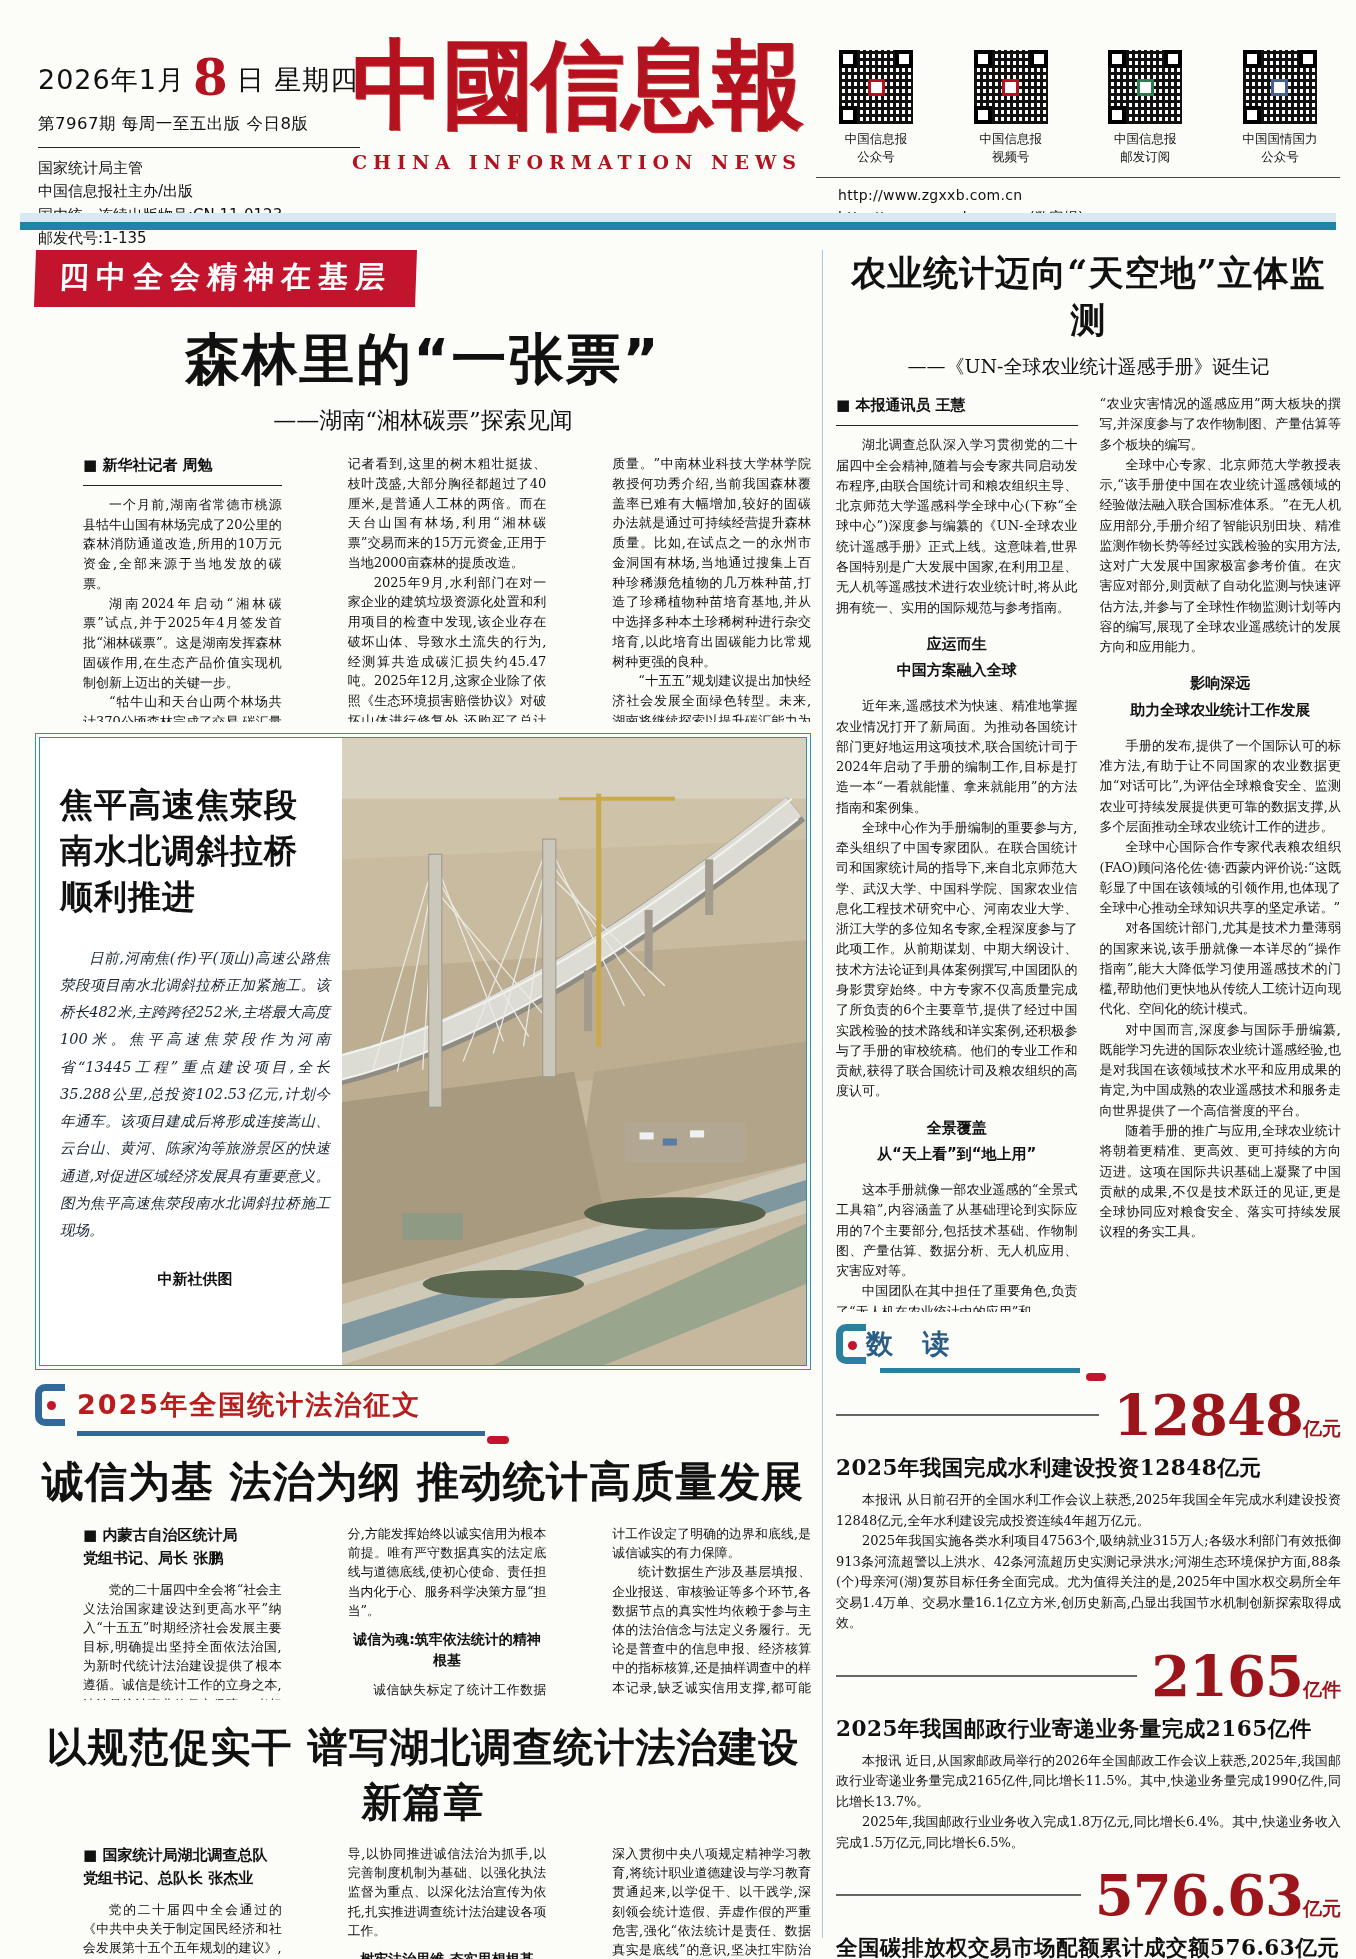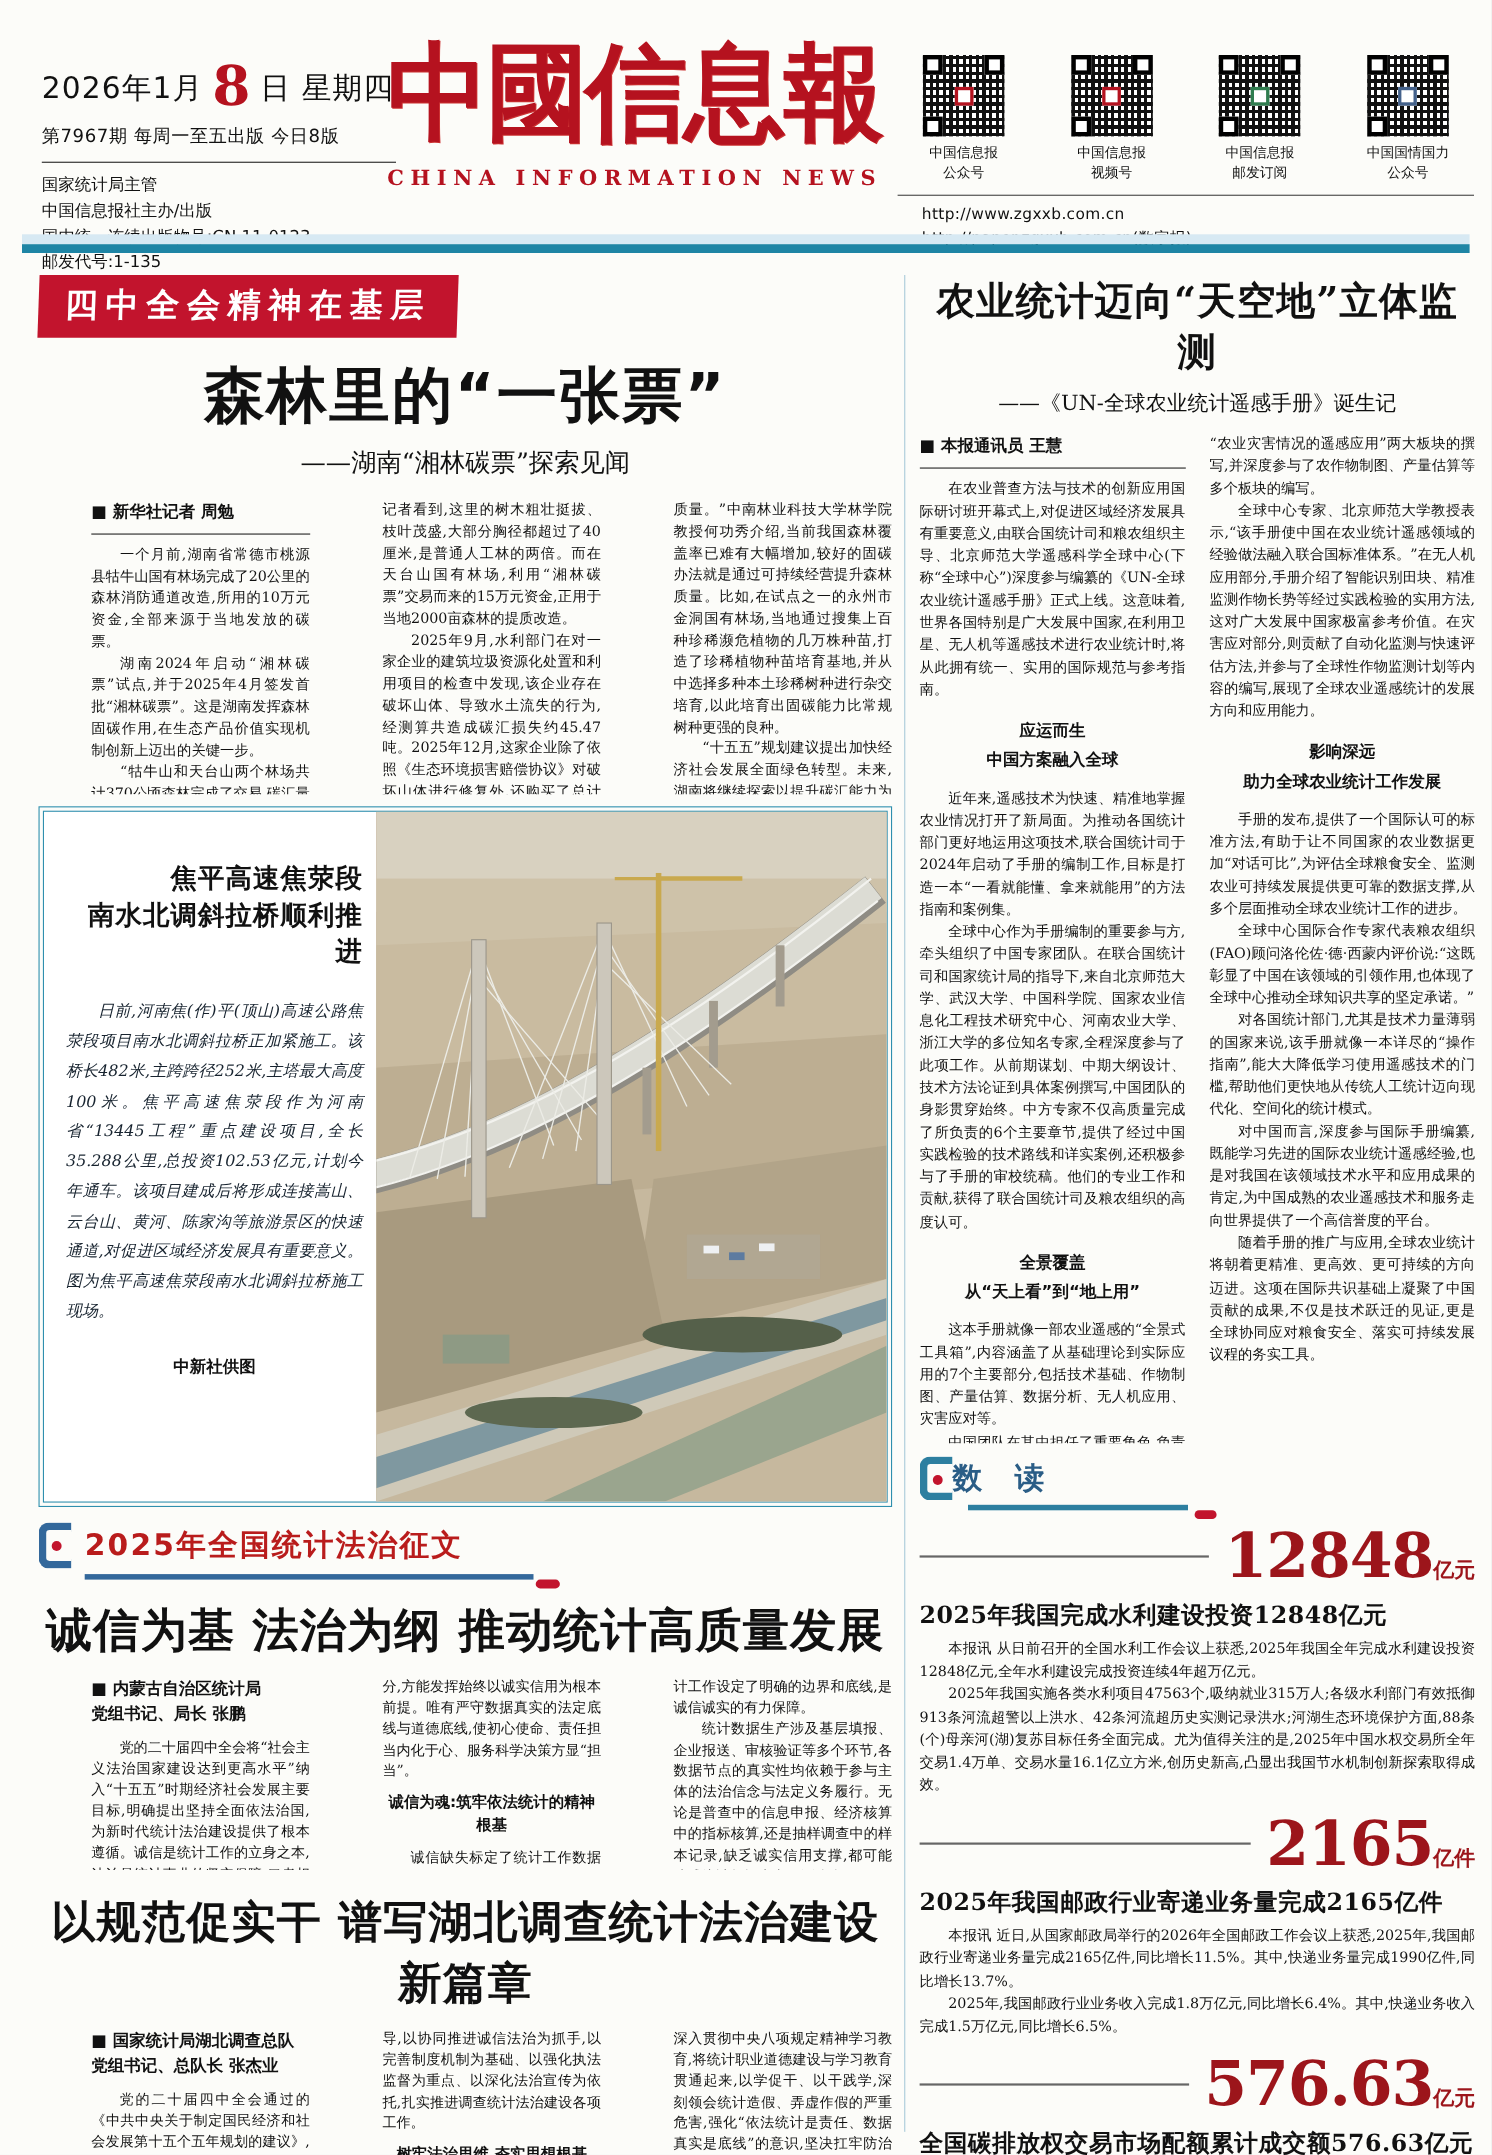--- a/index.html
+++ b/index.html
@@ -64,21 +64,21 @@
                transform:skewX(-2deg); }
   .h1-main { font-size:55px; font-weight:900; text-align:center; letter-spacing:2px; margin:16px 0 8px; }
   .sub-main { font-size:23px; font-family:"DejaVu Serif",serif; text-align:center; margin-bottom:18px; }
   .cols3 { display:flex; gap:18px; height:268px; overflow:hidden; }
   .cols3 .col { flex:1; font-size:13px; line-height:1.52; font-family:"DejaVu Serif",serif;margin-left:48px; }
 
   
   .photo-frame { margin-top:11px; border:1px solid #2f8fae; padding:3px; height:637px; }
   .photo-inner { border:1px solid #2f8fae; height:100%; display:flex; background:#fff; }
   .photo-panel { width:302px; padding:14px 12px 10px 20px; }
-  .photo-h { font-size:24px; font-weight:900; line-height:1.4; margin:30px 0 24px; letter-spacing:1px;text-align:right; }
+  .photo-h { font-size:33px; font-weight:900; line-height:1.4; margin:30px 0 24px; letter-spacing:1px; }
   .photo-cap { font-size:14.5px; line-height:1.88; font-family:"DejaVu Serif",serif; font-style:italic;
                color:#17232f; text-indent:2em; text-align:justify; }
   .photo-credit { margin-top:26px; font-size:15px; font-weight:bold; text-align:center; }
   .photo-img { flex:1; position:relative; overflow:hidden; background:#c9bda6; }
   .photo-img svg { display:block; width:100%; height:100%; }
 
   
   .essay-badge { margin-top:14px; }
   .badge-row { display:flex; align-items:center; gap:12px; }
   .ci-logo { position:relative; width:30px; height:42px; border:7px solid #33689b; border-right:none;
@@ -339,21 +339,21 @@
   </div>
 
   <div class="right-section">
 
     <div class="h2-right">农业统计迈向“天空地”立体监测</div>
     <div class="sub-right">——《UN-全球农业统计遥感手册》诞生记</div>
 
     <div class="cols2 jtext">
       <div class="col">
         <div class="byline">■ 本报通讯员 王慧</div>
-        <p>在农业普查方法与技术的创新应用国际研讨班开幕式上,对促进区域经济发展具有重要意义,由联合国统计司和粮农组织主导、北京师范大学遥感科学全球中心(下称“全球中心”)深度参与编纂的《UN-全球农业统计遥感手册》正式上线。这意味着,世界各国特别是广大发展中国家,在利用卫星、无人机等遥感技术进行农业统计时,将从此拥有统一、实用的国际规范与参考指南。</p>
+        <p>湖北调查总队深入学习贯彻党的二十届四中全会精神,随着与会专家共同启动发布程序,由联合国统计司和粮农组织主导、北京师范大学遥感科学全球中心(下称“全球中心”)深度参与编纂的《UN-全球农业统计遥感手册》正式上线。这意味着,世界各国特别是广大发展中国家,在利用卫星、无人机等遥感技术进行农业统计时,将从此拥有统一、实用的国际规范与参考指南。</p>
         <div class="sect-head">
           <span>应运而生</span><br><span>中国方案融入全球</span>
         </div>
         <p>近年来,遥感技术为快速、精准地掌握农业情况打开了新局面。为推动各国统计部门更好地运用这项技术,联合国统计司于2024年启动了手册的编制工作,目标是打造一本“一看就能懂、拿来就能用”的方法指南和案例集。</p>
         <p>全球中心作为手册编制的重要参与方,牵头组织了中国专家团队。在联合国统计司和国家统计局的指导下,来自北京师范大学、武汉大学、中国科学院、国家农业信息化工程技术研究中心、河南农业大学、浙江大学的多位知名专家,全程深度参与了此项工作。从前期谋划、中期大纲设计、技术方法论证到具体案例撰写,中国团队的身影贯穿始终。中方专家不仅高质量完成了所负责的6个主要章节,提供了经过中国实践检验的技术路线和详实案例,还积极参与了手册的审校统稿。他们的专业工作和贡献,获得了联合国统计司及粮农组织的高度认可。</p>
         <div class="sect-head">
           <span>全景覆盖</span><br><span>从“天上看”到“地上用”</span>
         </div>
         <p>这本手册就像一部农业遥感的“全景式工具箱”,内容涵盖了从基础理论到实际应用的7个主要部分,包括技术基础、作物制图、产量估算、数据分析、无人机应用、灾害应对等。</p>
         <p>中国团队在其中担任了重要角色,负责了“无人机在农业统计中的应用”和</p>

